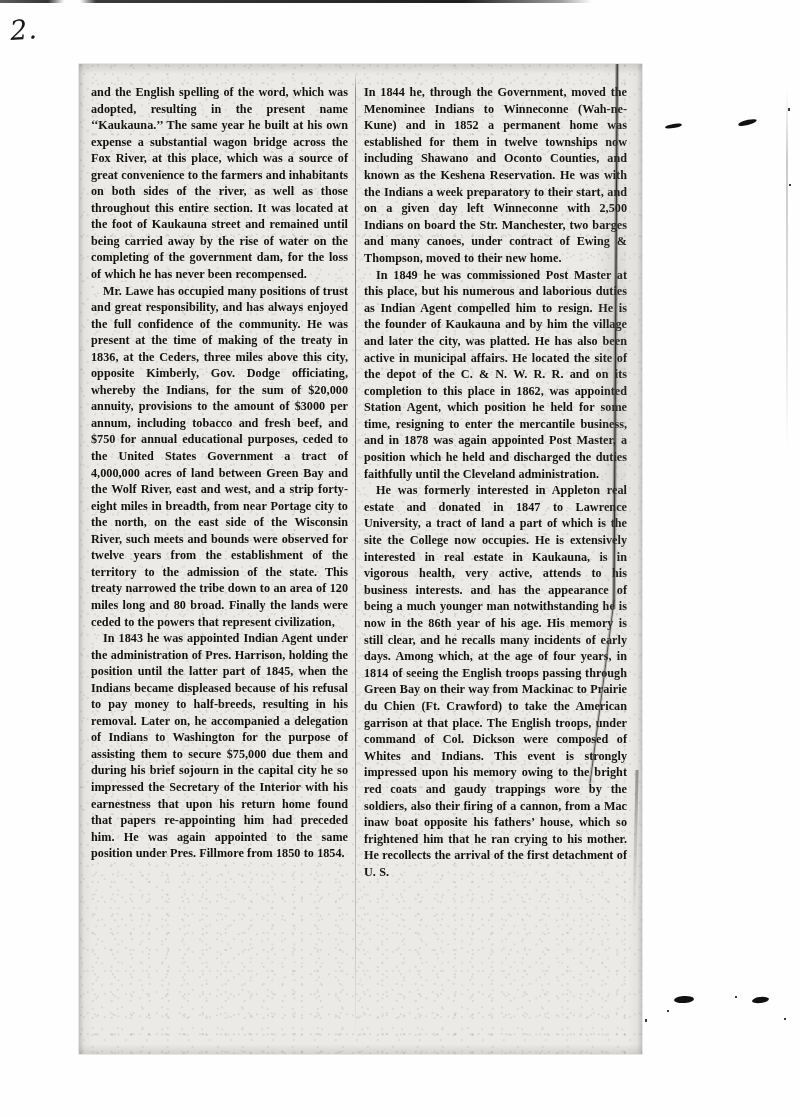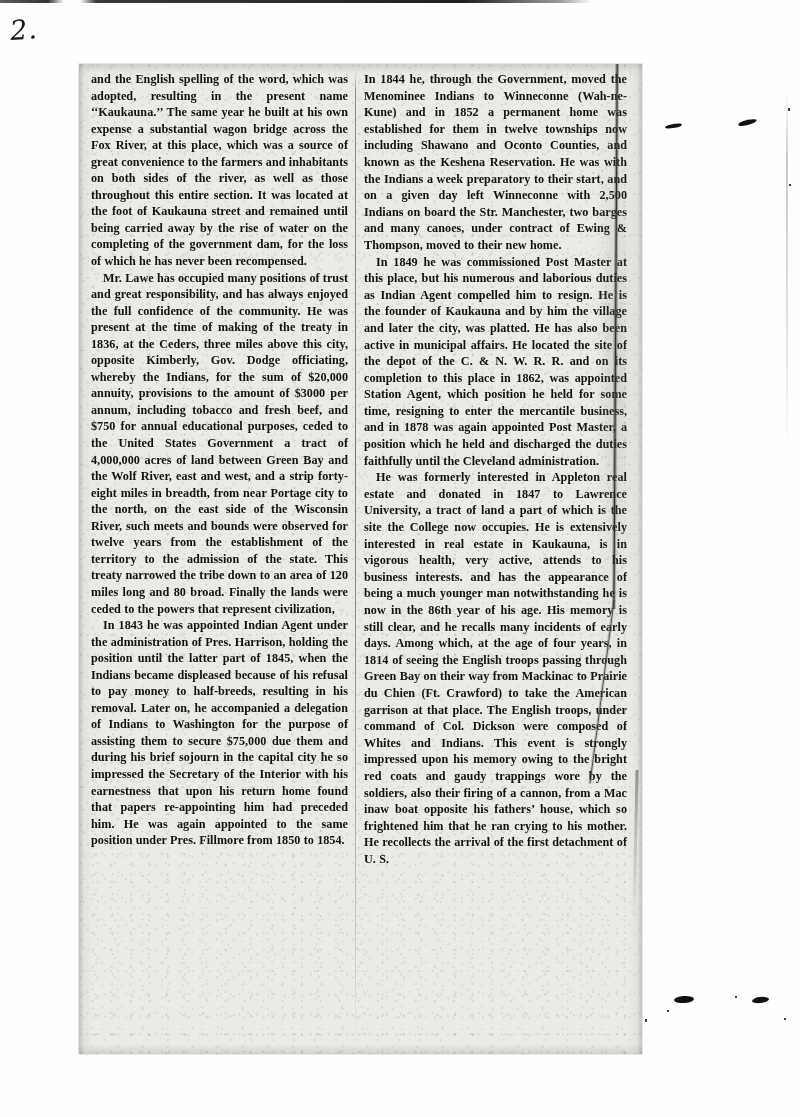--- a/index.html
+++ b/index.html
@@ -94,21 +94,21 @@
       linear-gradient(180deg, rgba(90,88,84,0.18) 0px, rgba(0,0,0,0) 10px),
       linear-gradient(0deg, rgba(90,88,84,0.16) 0px, rgba(0,0,0,0) 10px);
   }
 
   
   #columns {
     position: relative;
     z-index: 3;
     display: flex;
     height: 100%;
-    padding: 7px 4px 4px 6px;
+    padding: 20px 4px 4px 6px;
     box-sizing: border-box;
   }
   .column {
     position: relative;
     box-sizing: border-box;
   }
   #column-left  { width: 268px; padding: 0 5px 0 6px; }
   #column-right { width: 281px; padding: 0 7px 0 11px; }
 
   

